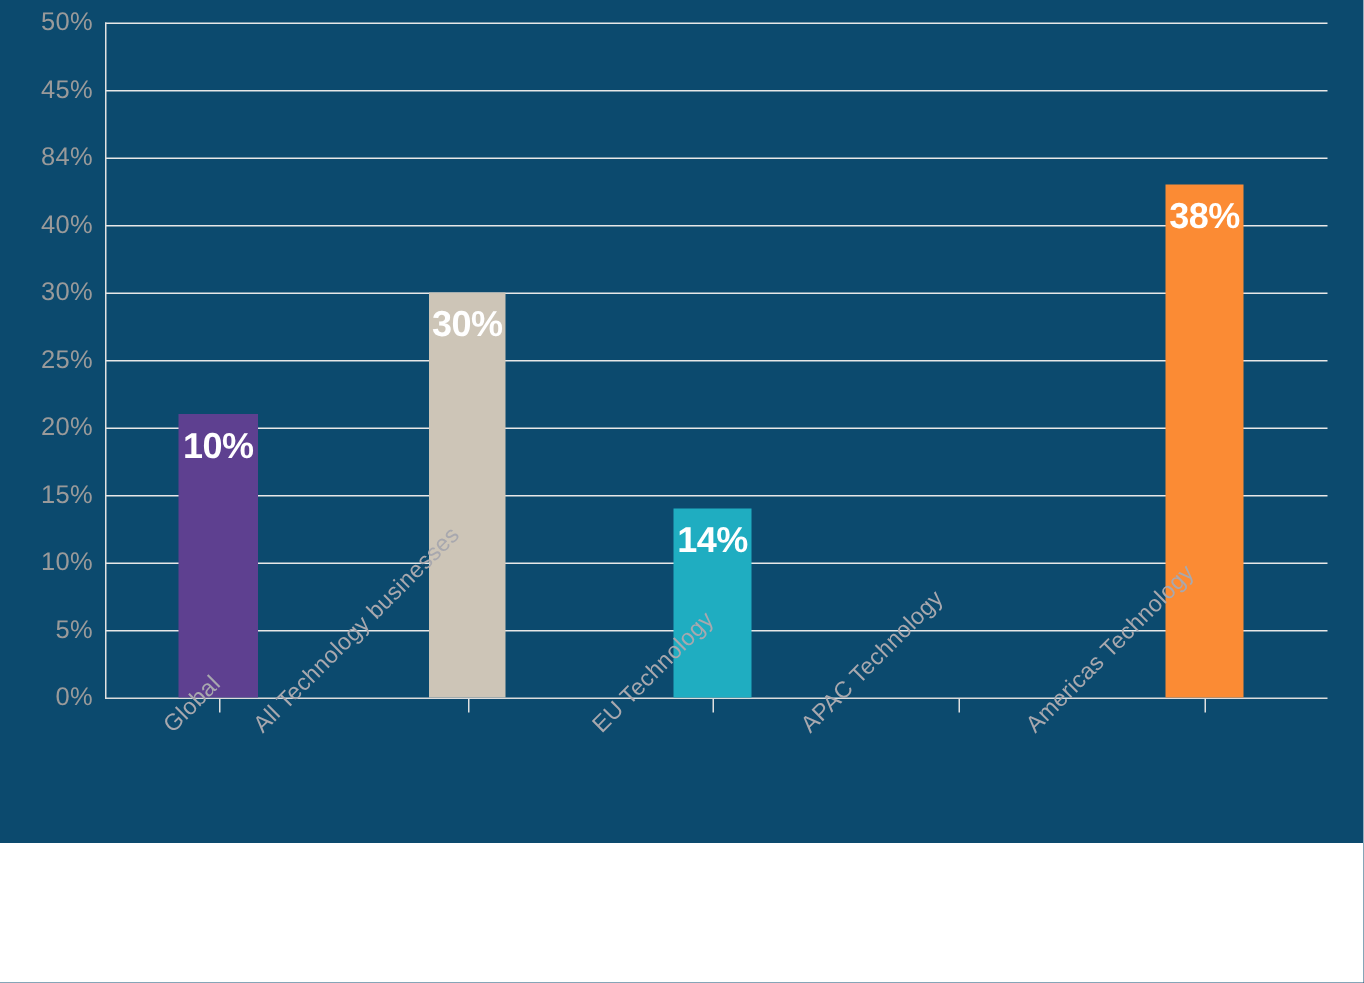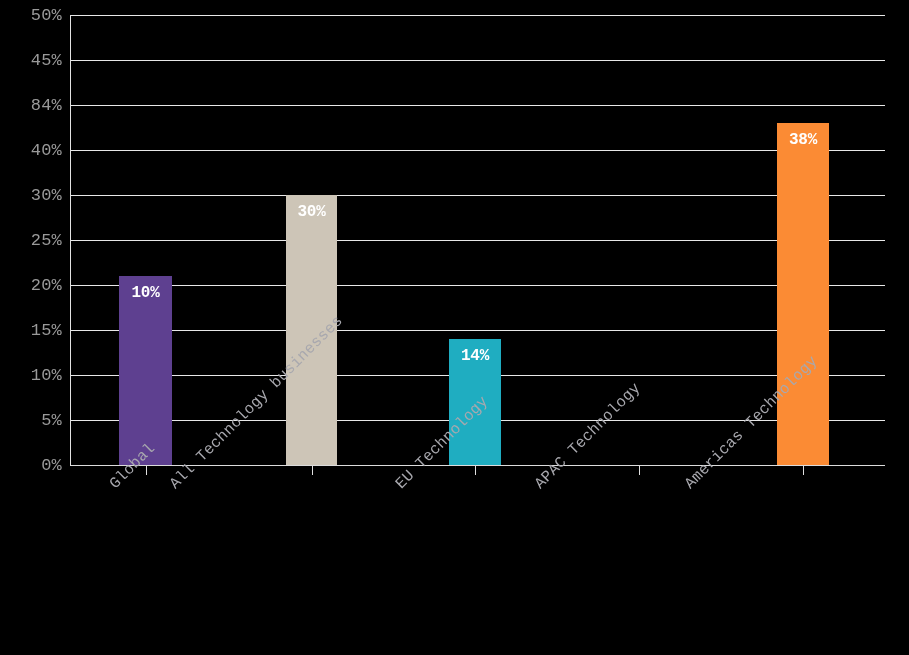--- a/index.html
+++ b/index.html
@@ -3,23 +3,23 @@
 <meta charset="utf-8">
 <style>
   html, body {
     margin: 0;
     padding: 0;
     background: #ffffff;
   }
   #chart-root {
     position: relative;
     width: 909px;
-    height: 655px;
-    background: #000000;
-    font-family: Liberation Mono, monospace;
+    height: 562px;
+    background: #0c4a6e;
+    font-family: Liberation Sans, sans-serif;
     overflow: hidden;
   }
 
   
   .plot-area {
     position: absolute;
     left: 70px;
     top: 15px;
     width: 815px;
     height: 450px;
@@ -84,21 +84,21 @@
     left: 0;
     width: 100%;
     border-radius: 0;
   }
   .bar-value {
     position: absolute;
     left: 0;
     width: 100%;
     text-align: center;
     color: #ffffff;
-    font-size: 16px;
+    font-size: 24px;
     font-weight: bold;
     letter-spacing: -0.3px;
     top: 8px;
   }
   .tick-mark {
     position: absolute;
     bottom: -9px;
     left: 50%;
     width: 1px;
     height: 9px;

